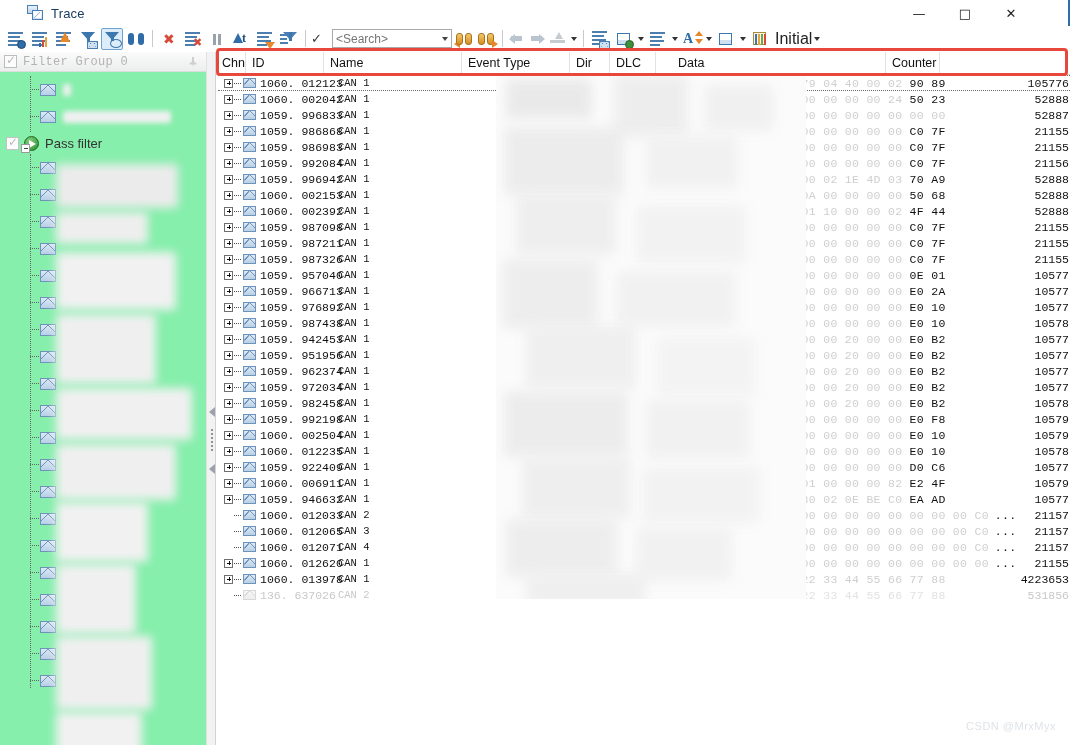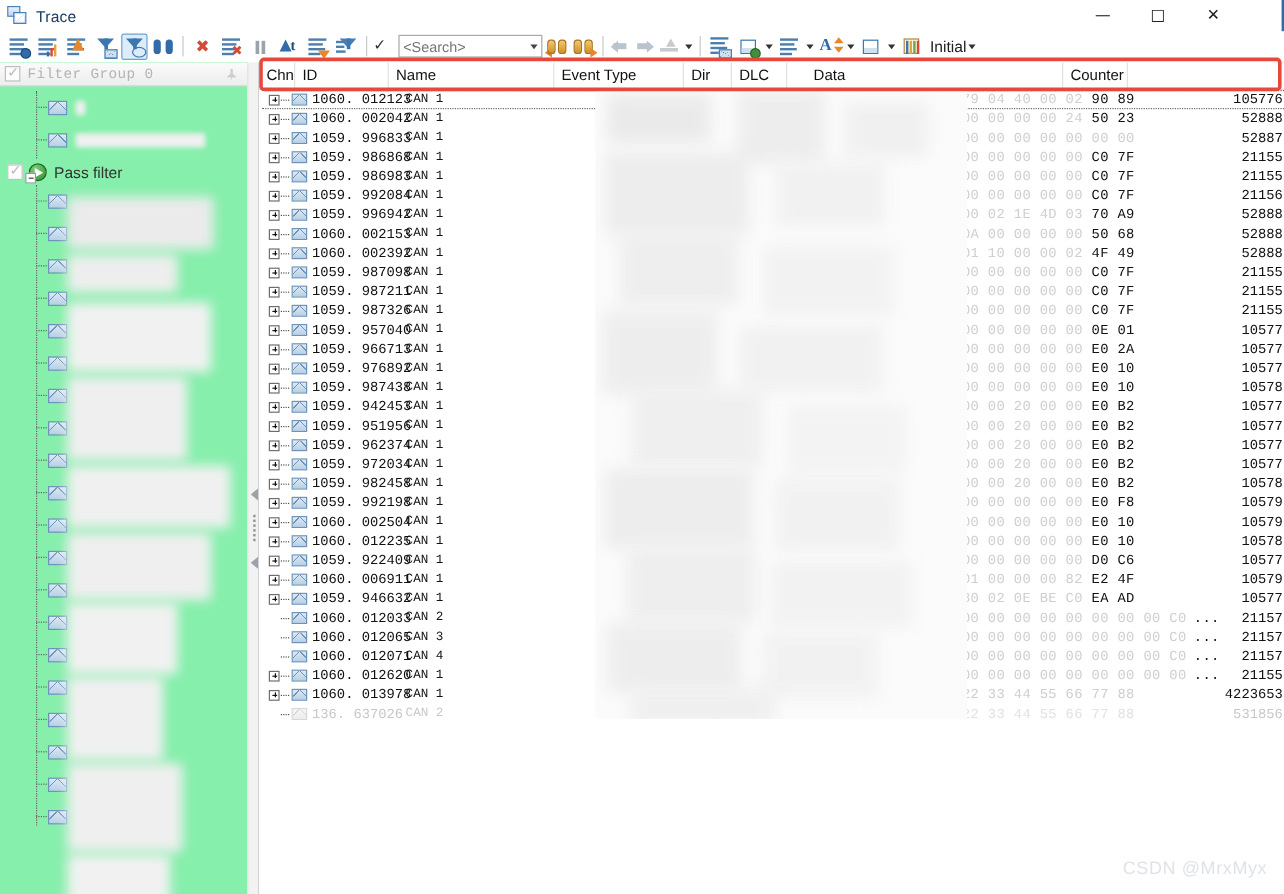--- a/index.html
+++ b/index.html
@@ -17,21 +17,21 @@
     width: 1070px; height: 745px;
     background: #ffffff;
     border-right: 2px solid #2f6ca8;
     border-bottom: 1px solid #9ab;
   }
 
   
   .titlebar {
     position: absolute; left: 0; top: 0; width: 1034px; height: 26px;
     background: #ffffff;
-    display: flex; align-items: center;
+    display: flex; align-items: center; padding-left: 21px;
   }
   .title-icon {
     margin-left: 6px; margin-right: 6px;
     width: 18px; height: 16px; position: relative;
   }
   .title-icon .sq1 {
     position: absolute; left: 0; top: 0; width: 11px; height: 9px;
     background: linear-gradient(#eaf2fb,#bcd4ec); border: 1px solid #4a7fb5;
   }
   .title-icon .sq2 {
@@ -211,21 +211,21 @@
   }
   .bino-gold .b1 { left:2px; }
   .bino-gold .b2 { left:11px; }
   .bino-gold .ar {
     position:absolute; bottom:2px; width:0;height:0;
     border-top:4px solid transparent; border-bottom:4px solid transparent;
   }
   .bino-gold .ar.l { left:0px; border-right:6px solid #e8862a; }
   .bino-gold .ar.r { right:0px; border-left:6px solid #e8862a; }
   .tb-label {
-    font-size: 13px; color: #222; margin-left: 3px; white-space:nowrap;
+    font-size: 16px; color: #222; margin-left: 3px; white-space:nowrap;
   }
   .ruler-ico { position:relative; width:22px; height:22px; flex:none; opacity:.5;}
   .ruler-ico:before{
     content:""; position:absolute; left:3px; top:12px; width:15px; height:3px;
     background:#8f98a1;
   }
   .ruler-ico:after{
     content:""; position:absolute; left:8px; top:4px; width:0;height:0;
     border-left:4px solid transparent; border-right:4px solid transparent;
     border-bottom:7px solid #8f98a1;
@@ -430,21 +430,21 @@
     position:absolute; left:216px; top:48px; width:852px; height:28px;
     border: 3px solid #e8483c; border-radius: 4px; pointer-events:none;
   }
 
   
   .vscroll {
     position:absolute; right:2px; top:52px; width:0px; height:693px;
   }
   .watermark {
     position:absolute; right: 12px; bottom: 12px;
-    font-size: 15px; color:#dfe3e8; letter-spacing:.5px;
+    font-size: 11px; color:#dfe3e8; letter-spacing:.5px;
     font-family:"Liberation Sans", sans-serif; user-select:none;
   }
 </style>
 </head>
 <body>
 
 <div id="app">
 
   <div class="titlebar">
     <div class="title-icon">
@@ -893,21 +893,21 @@
           <div class="plusbox"></div>
           <div class="rdash"></div>
           <div class="renv"></div>
           <div class="c-time">1060. 002392</div>
           <div class="c-chn">CAN 1</div>
           <div class="c-id"></div>
           <div class="c-name"></div>
           <div class="c-evt">CAN Frame</div>
           <div class="c-dir">Rx</div>
           <div class="c-dlc">8</div>
-          <div class="c-data"><span class="dim">40 01 10 00 00 02</span><span> 4F 49</span></div>
+          <div class="c-data"><span class="dim">40 01 10 00 00 02</span><span> 4F 44</span></div>
           <div class="c-cnt">52888</div>
         </div>
         <div class="grow">
           <div class="plusbox"></div>
           <div class="rdash"></div>
           <div class="renv"></div>
           <div class="c-time">1059. 987098</div>
           <div class="c-chn">CAN 1</div>
           <div class="c-id"></div>
           <div class="c-name"></div>

